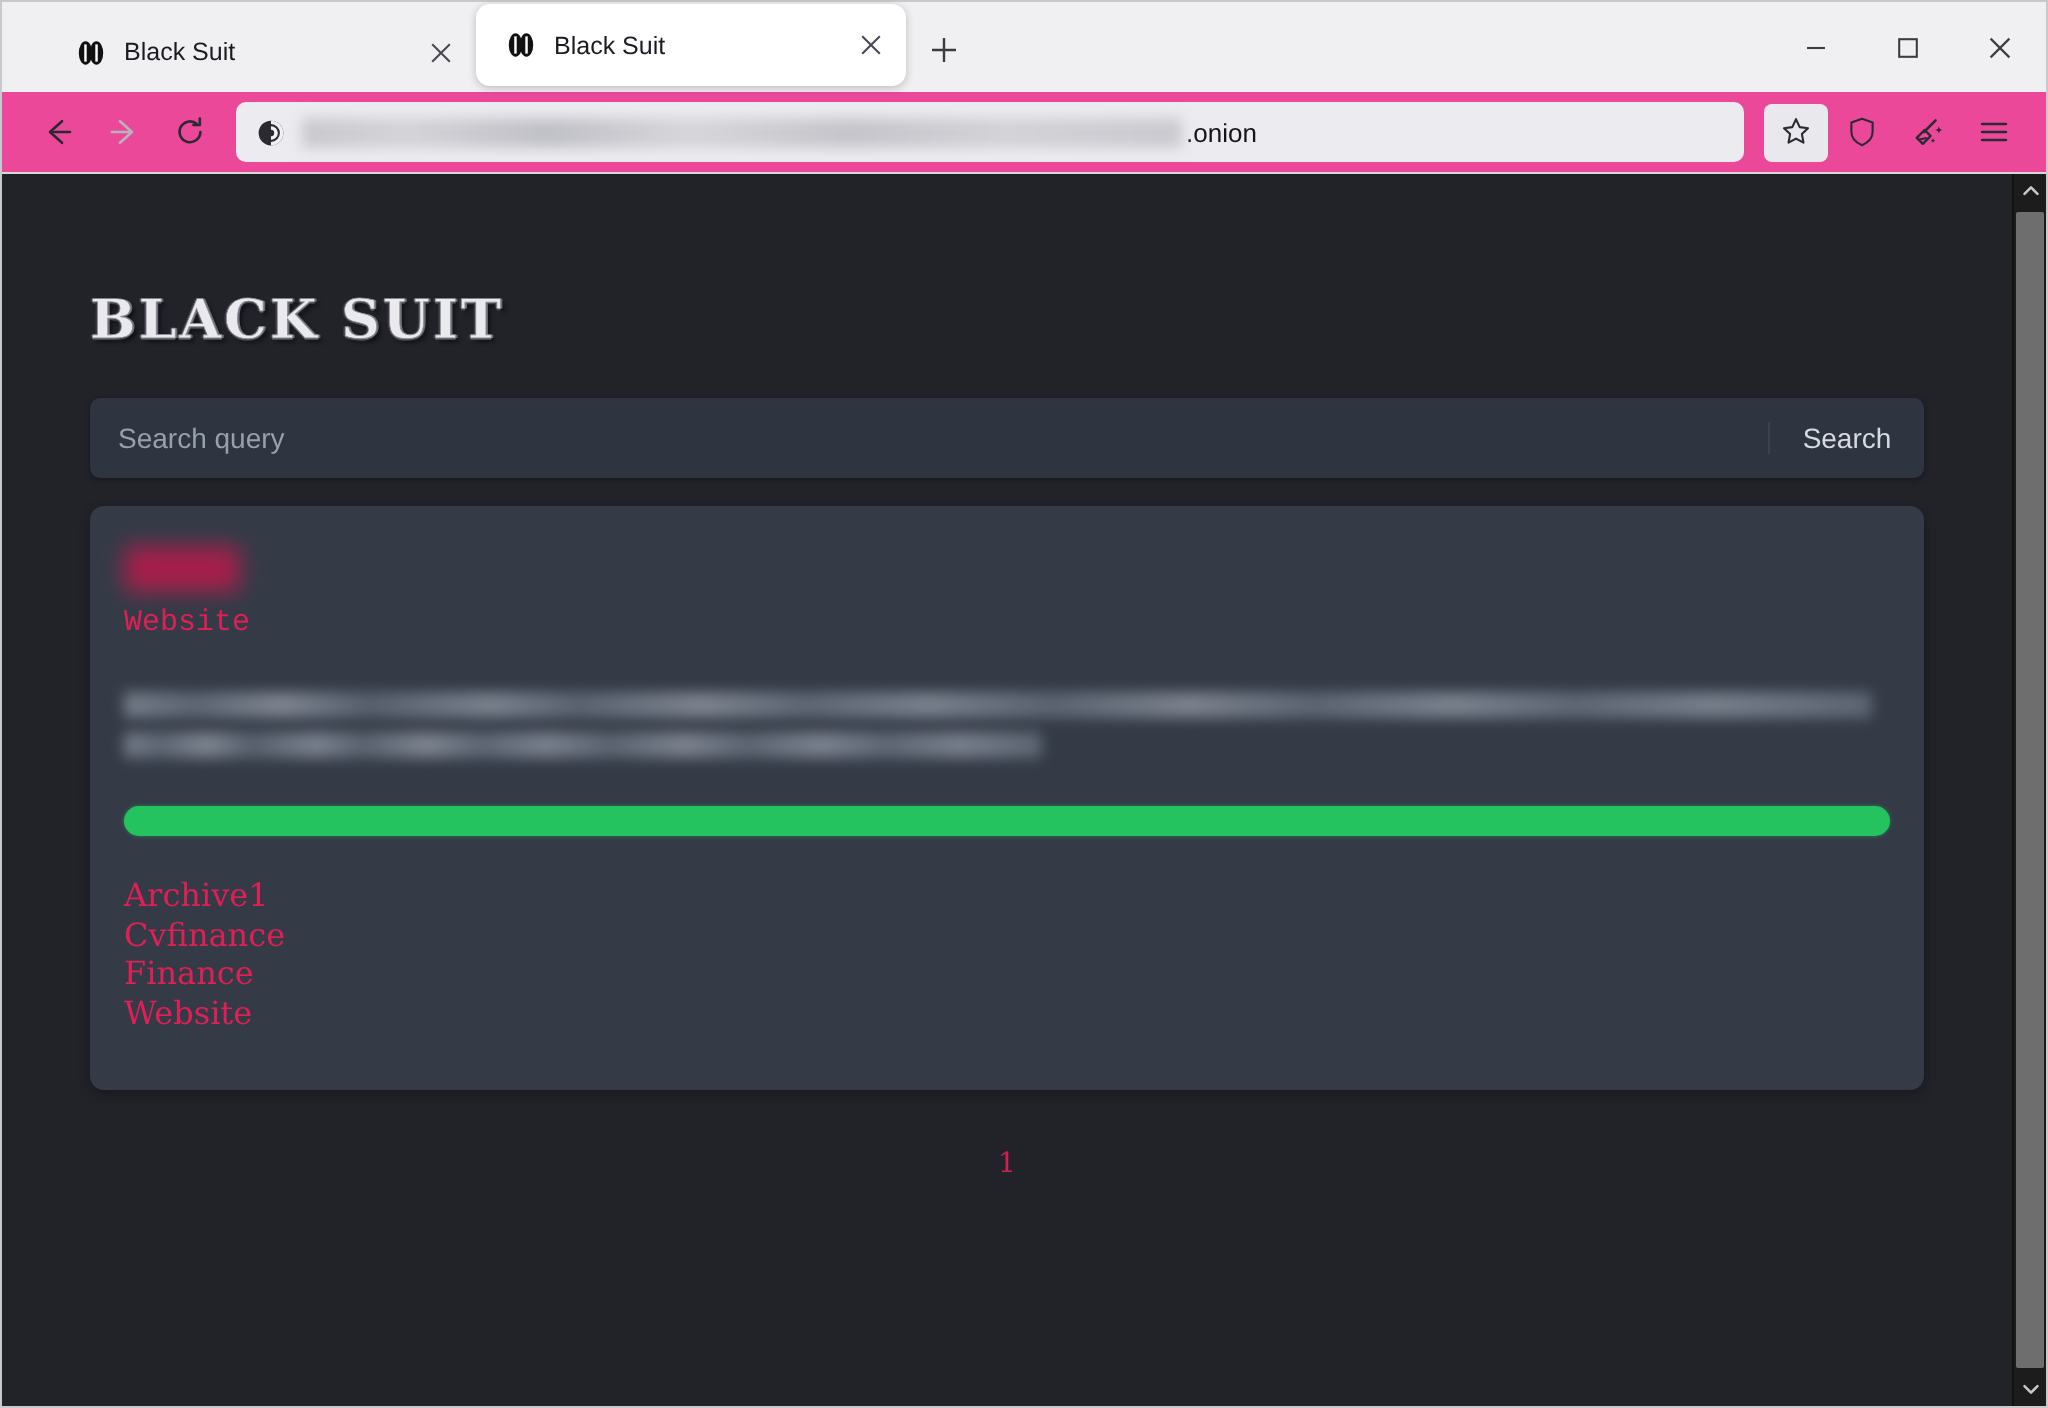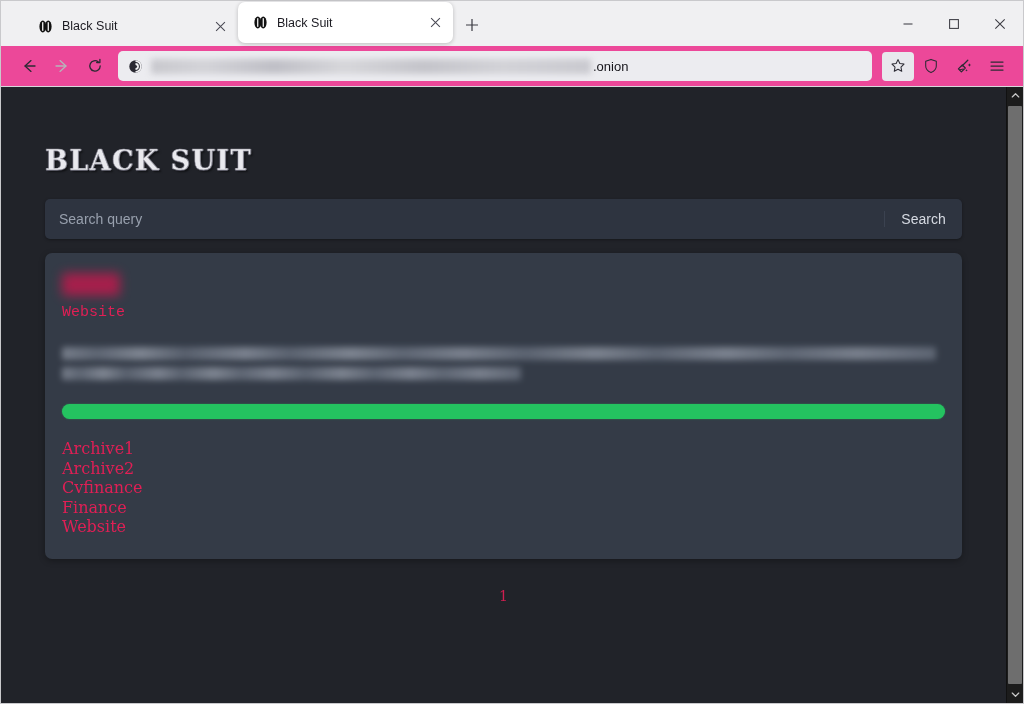--- a/index.html
+++ b/index.html
@@ -456,21 +456,20 @@
             <div class="desc-line l1"></div>
             <div class="desc-line l2"></div>
           </div>
 
           <div class="progress-track">
             <div class="progress-fill" id="progress-fill" style="width: 100%; background: rgb(36, 195, 96);"></div>
           </div>
 
           <div class="filelinks">
             <a class="filelink" href="#">Archive1</a>
-            <a class="filelink" href="#">Archive2</a>
             <a class="filelink" href="#">Cvfinance</a>
             <a class="filelink" href="#">Finance</a>
             <a class="filelink" href="#">Website</a>
           </div>
         </div>
 
         <div class="pagination">
           <a class="page-num" href="#">1</a>
         </div>
 

